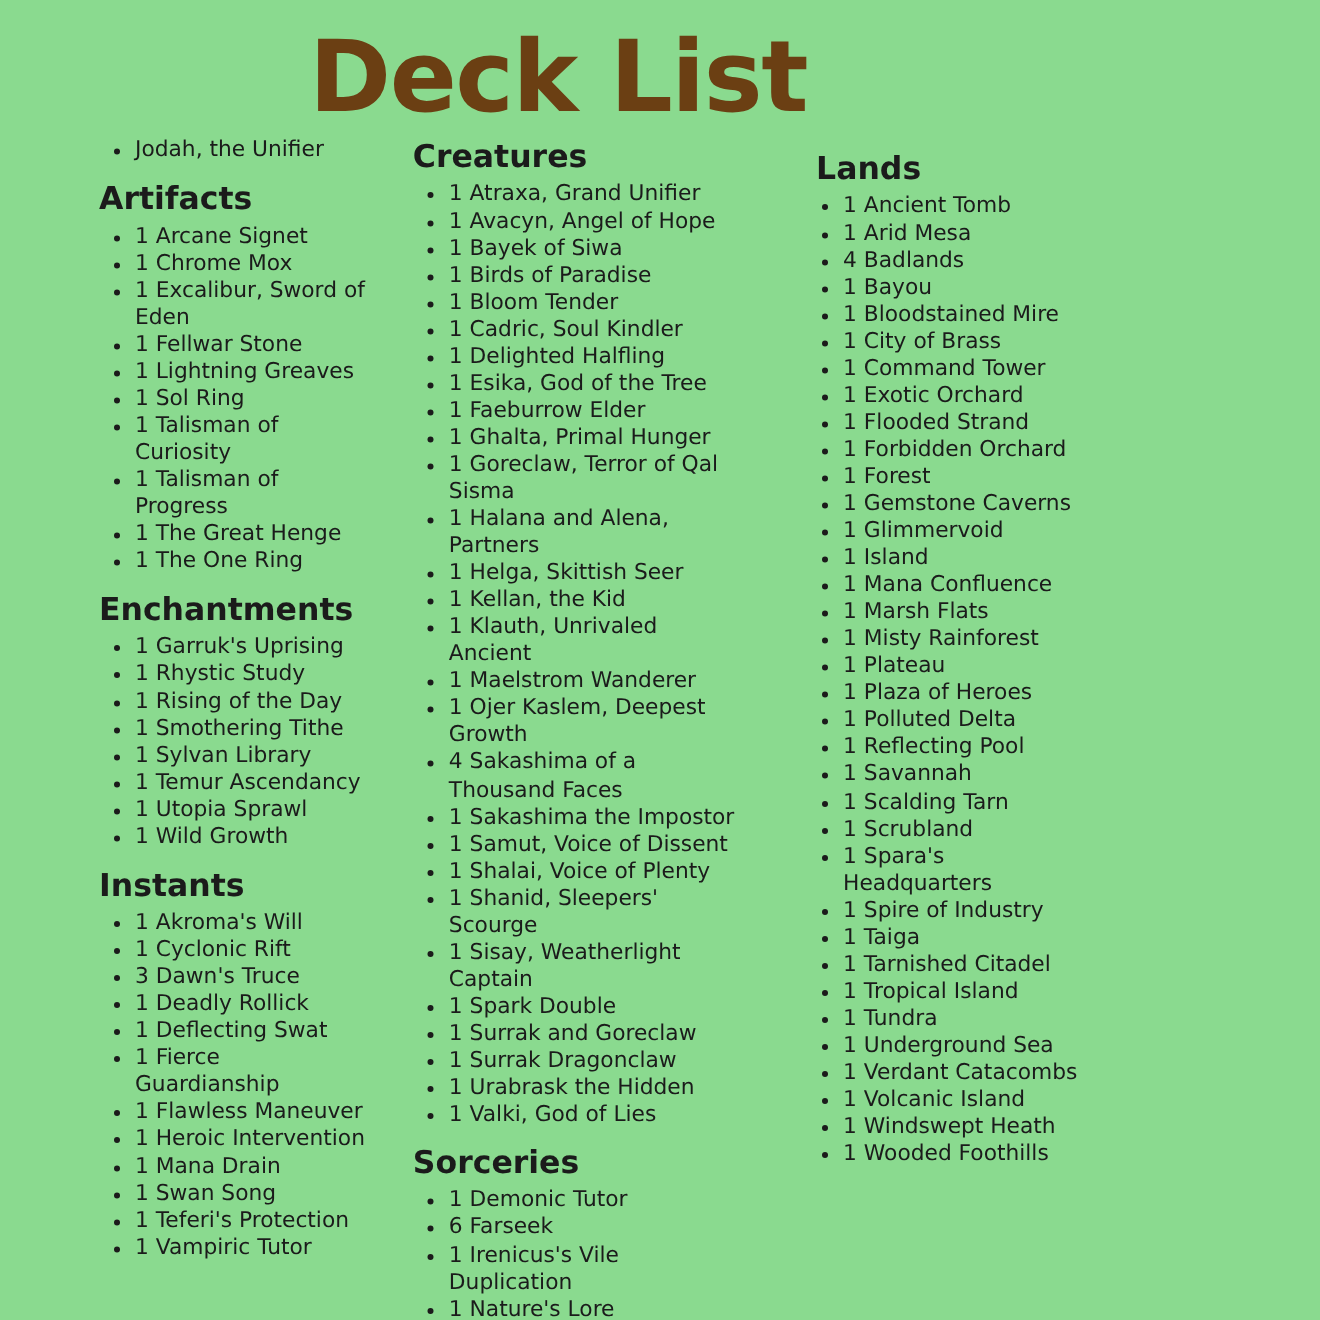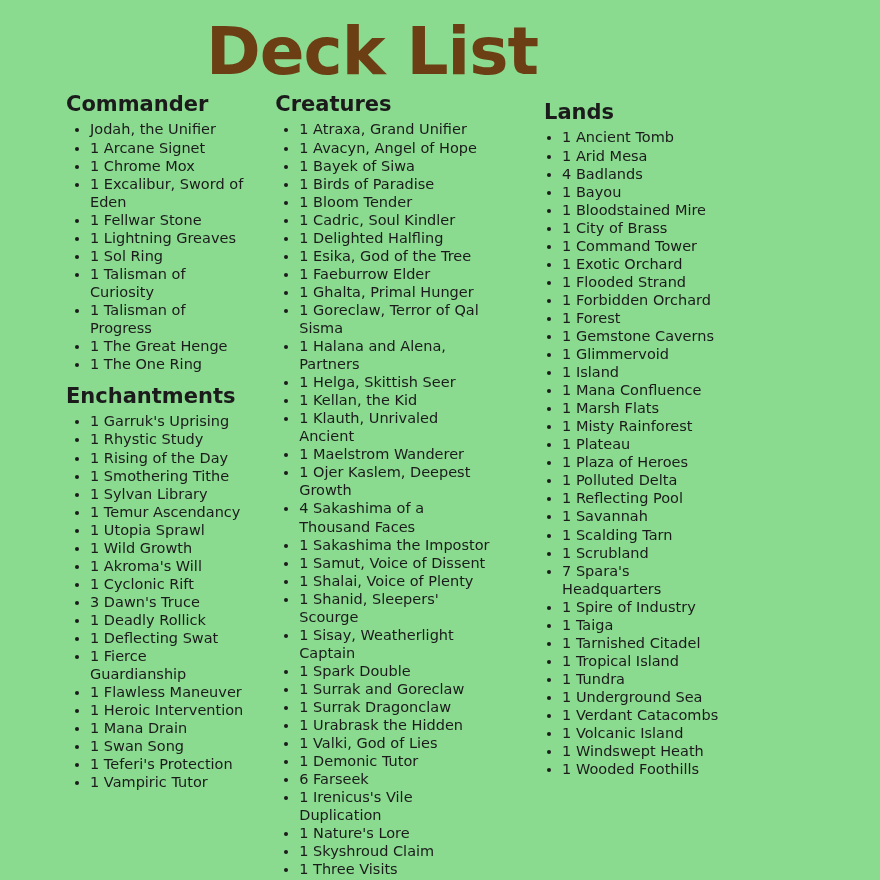--- a/index.html
+++ b/index.html
@@ -80,25 +80,25 @@
   }
 </style>
 </head>
 <body>
 
 <div class="page">
   <h1 class="title">Deck List</h1>
   <div class="columns">
     <div class="col col-1">
 
-      <div class="section-title">Commander</div>
       <ul class="card-list">
         <li>Jodah, the Unifier</li>
       </ul>
 
+      <div class="section-title">Artifacts</div>
       <ul class="card-list">
         <li>1 Arcane Signet</li>
         <li>1 Chrome Mox</li>
         <li>1 Excalibur, Sword of Eden</li>
         <li>1 Fellwar Stone</li>
         <li>1 Lightning Greaves</li>
         <li>1 Sol Ring</li>
         <li>1 Talisman of Curiosity</li>
         <li>1 Talisman of Progress</li>
         <li>1 The Great Henge</li>
@@ -110,20 +110,21 @@
         <li>1 Garruk's Uprising</li>
         <li>1 Rhystic Study</li>
         <li>1 Rising of the Day</li>
         <li>1 Smothering Tithe</li>
         <li>1 Sylvan Library</li>
         <li>1 Temur Ascendancy</li>
         <li>1 Utopia Sprawl</li>
         <li>1 Wild Growth</li>
       </ul>
 
+      <div class="section-title">Instants</div>
       <ul class="card-list">
         <li>1 Akroma's Will</li>
         <li>1 Cyclonic Rift</li>
         <li>3 Dawn's Truce</li>
         <li>1 Deadly Rollick</li>
         <li>1 Deflecting Swat</li>
         <li>1 Fierce Guardianship</li>
         <li>1 Flawless Maneuver</li>
         <li>1 Heroic Intervention</li>
         <li>1 Mana Drain</li>
@@ -161,20 +162,21 @@
         <li>1 Shalai, Voice of Plenty</li>
         <li>1 Shanid, Sleepers' Scourge</li>
         <li>1 Sisay, Weatherlight Captain</li>
         <li>1 Spark Double</li>
         <li>1 Surrak and Goreclaw</li>
         <li>1 Surrak Dragonclaw</li>
         <li>1 Urabrask the Hidden</li>
         <li>1 Valki, God of Lies</li>
       </ul>
 
+      <div class="section-title">Sorceries</div>
       <ul class="card-list">
         <li>1 Demonic Tutor</li>
         <li>6 Farseek</li>
         <li>1 Irenicus's Vile Duplication</li>
         <li>1 Nature's Lore</li>
         <li>1 Skyshroud Claim</li>
         <li>1 Three Visits</li>
       </ul>
 
     </div>
@@ -200,21 +202,21 @@
         <li>1 Mana Confluence</li>
         <li>1 Marsh Flats</li>
         <li>1 Misty Rainforest</li>
         <li>1 Plateau</li>
         <li>1 Plaza of Heroes</li>
         <li>1 Polluted Delta</li>
         <li>1 Reflecting Pool</li>
         <li>1 Savannah</li>
         <li>1 Scalding Tarn</li>
         <li>1 Scrubland</li>
-        <li>7 Spara's Headquarters</li>
+        <li>1 Spara's Headquarters</li>
         <li>1 Spire of Industry</li>
         <li>1 Taiga</li>
         <li>1 Tarnished Citadel</li>
         <li>1 Tropical Island</li>
         <li>1 Tundra</li>
         <li>1 Underground Sea</li>
         <li>1 Verdant Catacombs</li>
         <li>1 Volcanic Island</li>
         <li>1 Windswept Heath</li>
         <li>1 Wooded Foothills</li>

